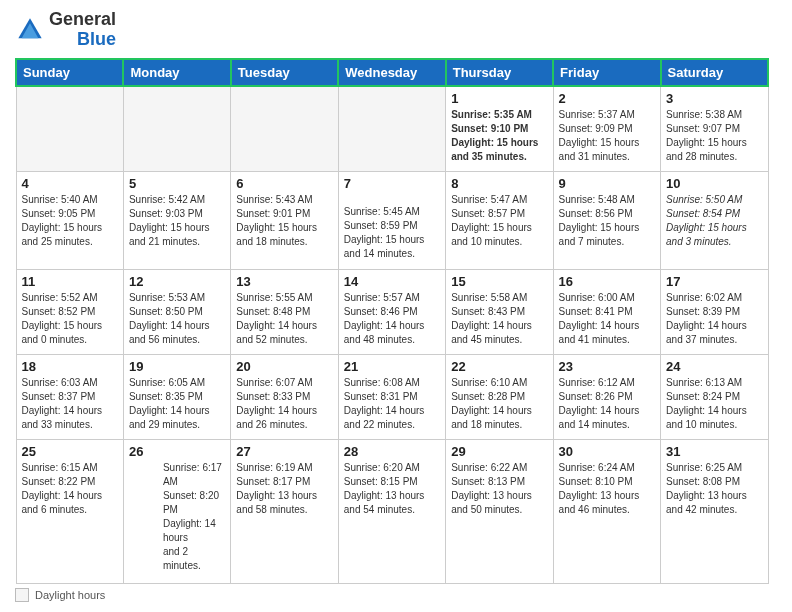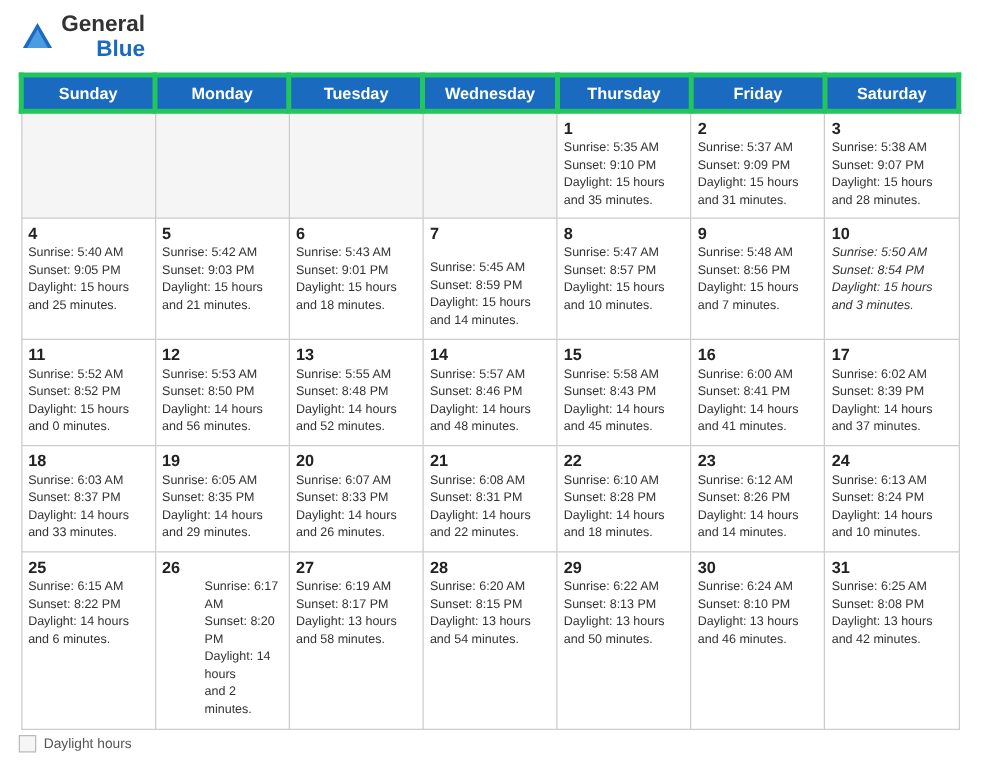--- a/index.html
+++ b/index.html
@@ -54,25 +54,25 @@
     }
     .calendar-table {
       width: 100%;
       border-collapse: collapse;
       flex: 1;
       table-layout: fixed;
     }
     .calendar-table th {
       background: #1a6bbf;
       color: #fff;
-      text-align: center;
+      text-align: left;
       padding: 5px 6px;
       font-size: 13px;
       font-weight: bold;
-      border: 4px solid #22c55e;
+      border: 2px solid #22c55e;
     }
     .calendar-table td {
       border: 1px solid #ccc;
       vertical-align: top;
       padding: 4px 5px;
       font-size: 10.5px;
       color: #222;
       height: 82px;
       background: #fff;
     }
@@ -135,21 +135,21 @@
       </tr>
     </thead>
     <tbody id="calendar-body">
     <tr>
           <td class="empty"></td>
           <td class="empty"></td>
           <td class="empty"></td>
           <td class="empty"></td>
           <td>
             <div class="day-number">1</div>
-            <div class="day-info" style="white-space: pre-line;">Sunrise: 5:35 AM
+            <div class="day-info" style="white-space: pre-line; font-weight: bold;">Sunrise: 5:35 AM
 Sunset: 9:10 PM
 Daylight: 15 hours
 and 35 minutes.</div>
           </td>
           <td>
             <div class="day-number">2</div>
             <div class="day-info" style="white-space: pre-line;">Sunrise: 5:37 AM
 Sunset: 9:09 PM
 Daylight: 15 hours
 and 31 minutes.</div>

